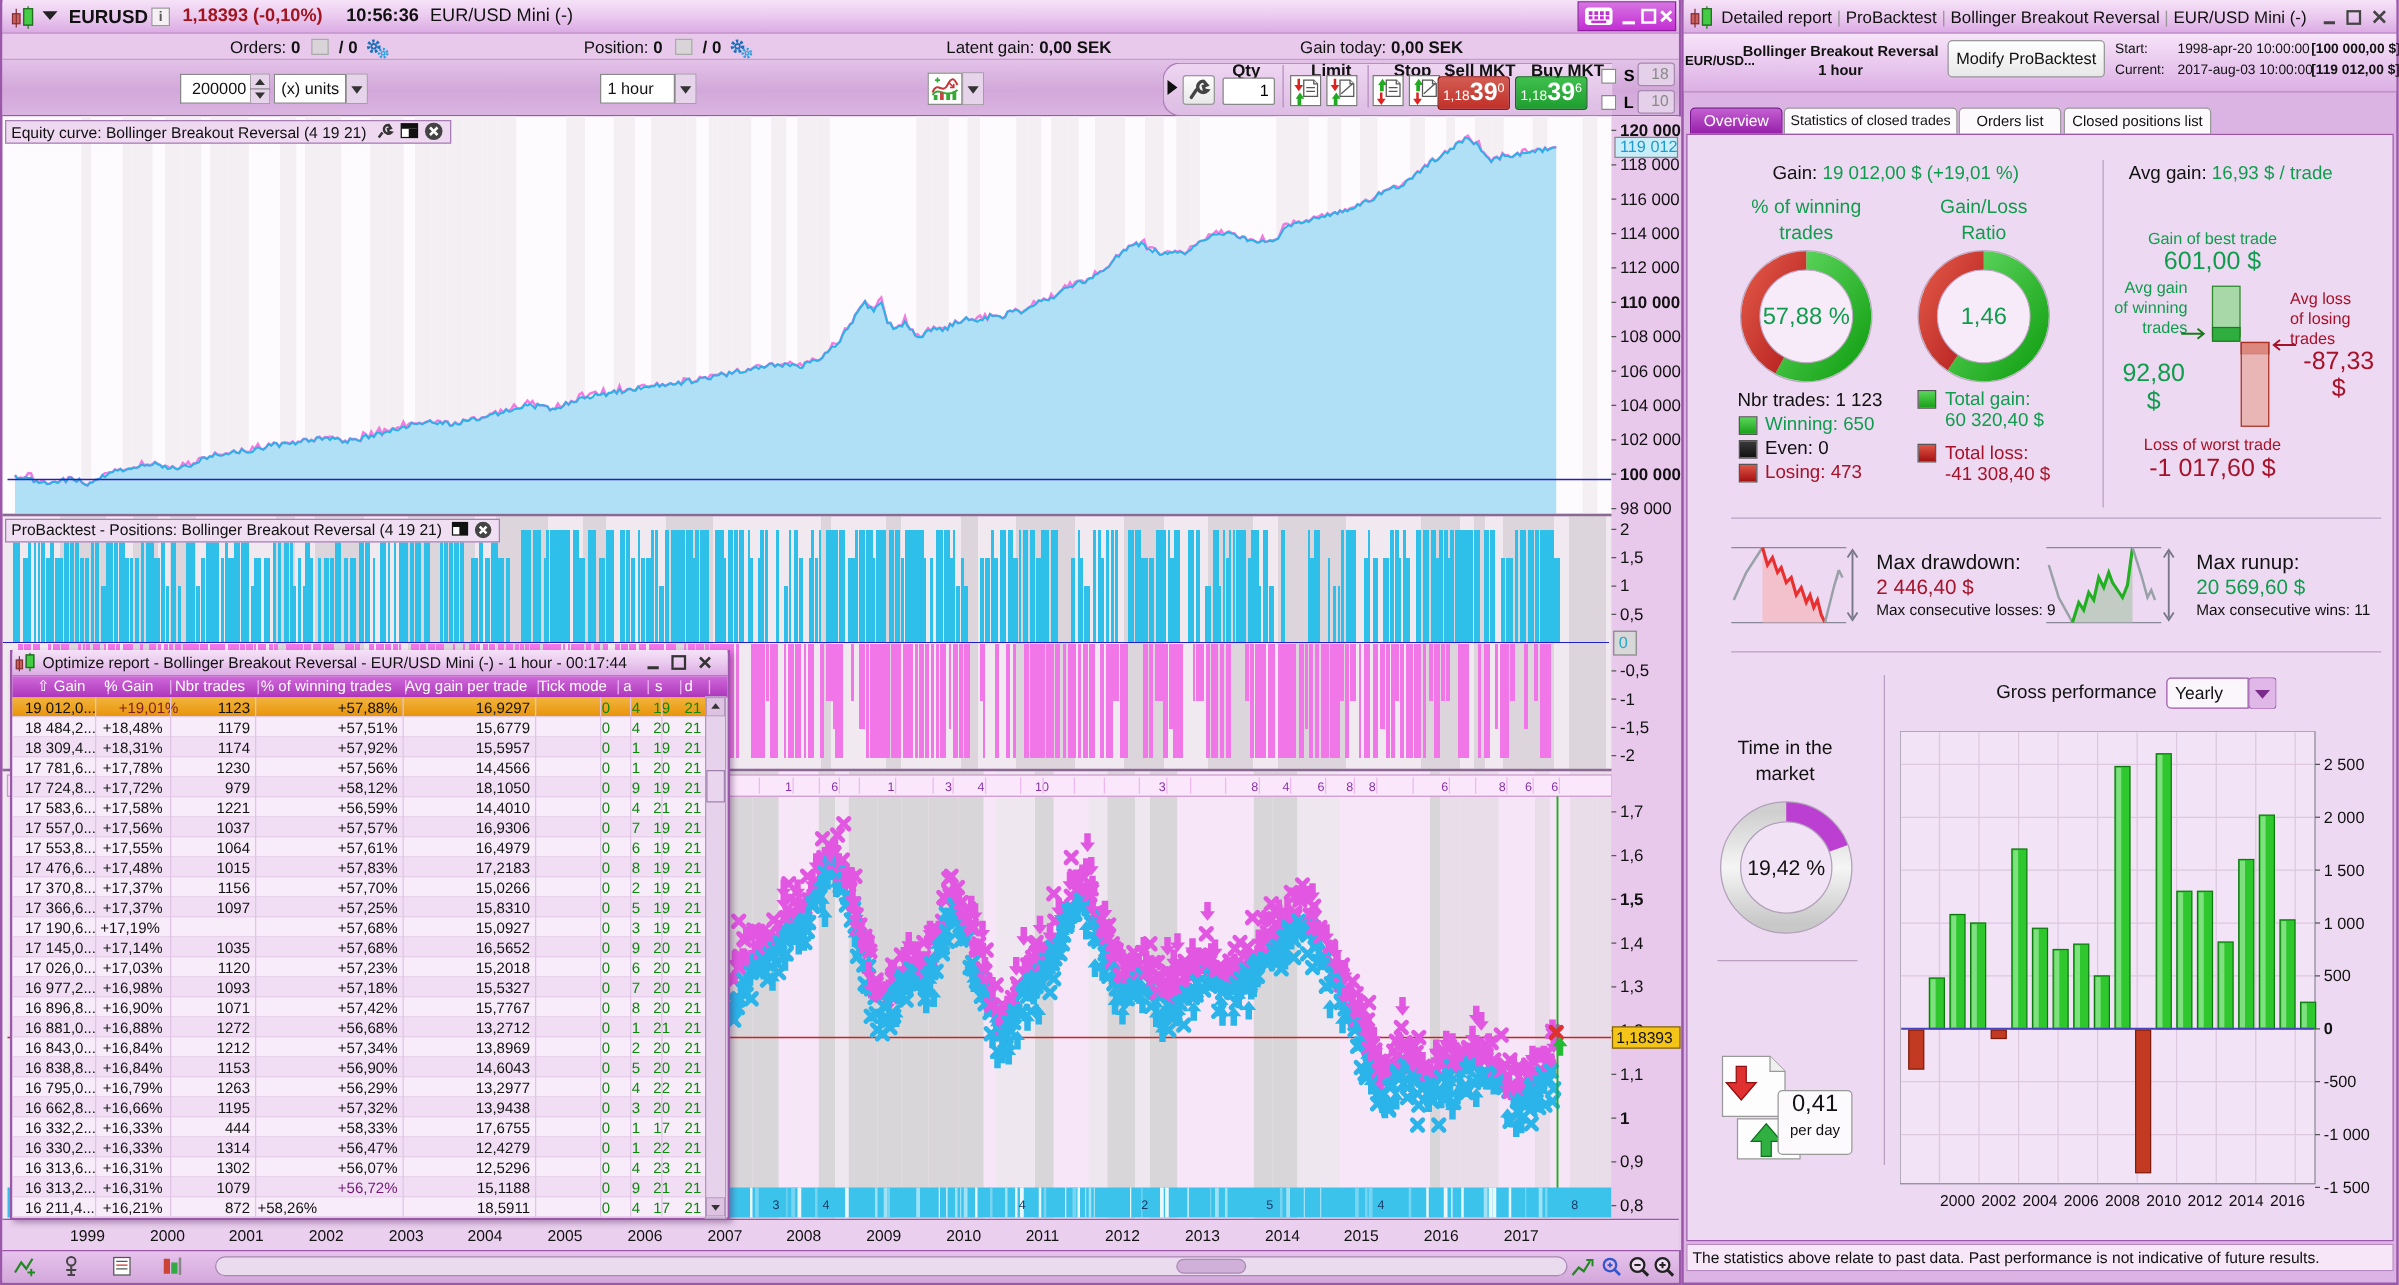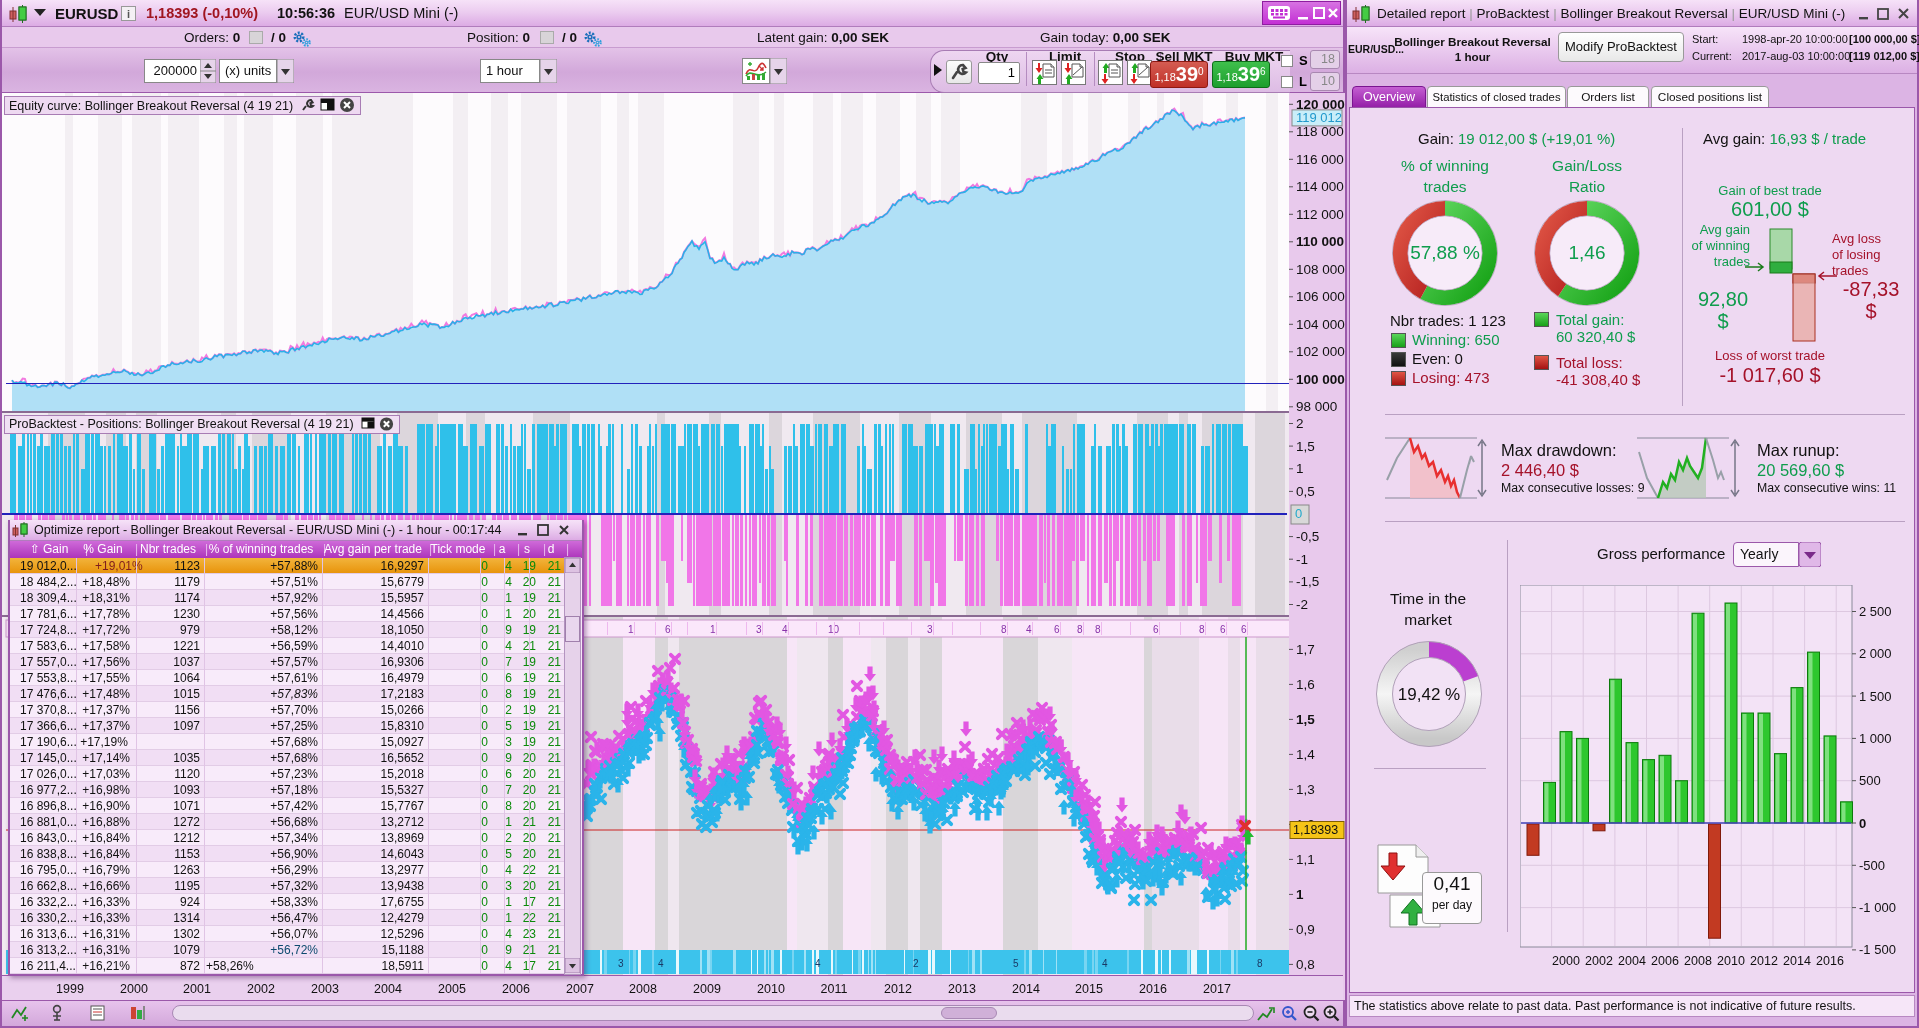--- a/index.html
+++ b/index.html
@@ -2483,21 +2483,21 @@
       <div style="position:absolute;left:196px;top:112px;width:112px;text-align:right;color:#111;line-height:16px;">+57,61%</div>
       <div style="position:absolute;left:314px;top:112px;width:100px;text-align:right;color:#111;line-height:16px;">16,4979</div>
       <div style="position:absolute;left:420px;top:112px;width:58px;text-align:right;color:#0a8a0a;line-height:16px;">0</div>
       <div style="position:absolute;left:474px;top:112px;width:28px;text-align:right;color:#0a8a0a;line-height:16px;">6</div>
       <div style="position:absolute;left:498px;top:112px;width:28px;text-align:right;color:#0a8a0a;line-height:16px;">19</div>
       <div style="position:absolute;left:523px;top:112px;width:28px;text-align:right;color:#0a8a0a;line-height:16px;">21</div>
       <div style="position:absolute;left:0;top:128px;width:100%;height:16px;background:#f1def4;border-bottom:1px solid #e2cce6;"></div>
       <div style="position:absolute;left:10px;top:128px;width:60px;text-align:left;color:#111;line-height:16px;">17 476,6...</div>
       <div style="position:absolute;left:68px;top:128px;width:52px;text-align:right;color:#111;line-height:16px;">+17,48%</div>
       <div style="position:absolute;left:128px;top:128px;width:62px;text-align:right;color:#111;line-height:16px;">1015</div>
-      <div style="position:absolute;left:196px;top:128px;width:112px;text-align:right;color:#111;line-height:16px;font-style:italic;">+57,83%</div>
+      <div style="position:absolute;left:196px;top:128px;width:112px;text-align:right;color:#111;line-height:16px;">+57,83%</div>
       <div style="position:absolute;left:314px;top:128px;width:100px;text-align:right;color:#111;line-height:16px;">17,2183</div>
       <div style="position:absolute;left:420px;top:128px;width:58px;text-align:right;color:#0a8a0a;line-height:16px;">0</div>
       <div style="position:absolute;left:474px;top:128px;width:28px;text-align:right;color:#0a8a0a;line-height:16px;">8</div>
       <div style="position:absolute;left:498px;top:128px;width:28px;text-align:right;color:#0a8a0a;line-height:16px;">19</div>
       <div style="position:absolute;left:523px;top:128px;width:28px;text-align:right;color:#0a8a0a;line-height:16px;">21</div>
       <div style="position:absolute;left:0;top:144px;width:100%;height:16px;background:#f8ebfa;border-bottom:1px solid #e2cce6;"></div>
       <div style="position:absolute;left:10px;top:144px;width:60px;text-align:left;color:#111;line-height:16px;">17 370,8...</div>
       <div style="position:absolute;left:68px;top:144px;width:52px;text-align:right;color:#111;line-height:16px;">+17,37%</div>
       <div style="position:absolute;left:128px;top:144px;width:62px;text-align:right;color:#111;line-height:16px;">1156</div>
       <div style="position:absolute;left:196px;top:144px;width:112px;text-align:right;color:#111;line-height:16px;">+57,70%</div>
@@ -2612,21 +2612,21 @@
       <div style="position:absolute;left:128px;top:320px;width:62px;text-align:right;color:#111;line-height:16px;">1195</div>
       <div style="position:absolute;left:196px;top:320px;width:112px;text-align:right;color:#111;line-height:16px;">+57,32%</div>
       <div style="position:absolute;left:314px;top:320px;width:100px;text-align:right;color:#111;line-height:16px;">13,9438</div>
       <div style="position:absolute;left:420px;top:320px;width:58px;text-align:right;color:#0a8a0a;line-height:16px;">0</div>
       <div style="position:absolute;left:474px;top:320px;width:28px;text-align:right;color:#0a8a0a;line-height:16px;">3</div>
       <div style="position:absolute;left:498px;top:320px;width:28px;text-align:right;color:#0a8a0a;line-height:16px;">20</div>
       <div style="position:absolute;left:523px;top:320px;width:28px;text-align:right;color:#0a8a0a;line-height:16px;">21</div>
       <div style="position:absolute;left:0;top:336px;width:100%;height:16px;background:#f8ebfa;border-bottom:1px solid #e2cce6;"></div>
       <div style="position:absolute;left:10px;top:336px;width:60px;text-align:left;color:#111;line-height:16px;">16 332,2...</div>
       <div style="position:absolute;left:68px;top:336px;width:52px;text-align:right;color:#111;line-height:16px;">+16,33%</div>
-      <div style="position:absolute;left:128px;top:336px;width:62px;text-align:right;color:#111;line-height:16px;">924</div>
+      <div style="position:absolute;left:128px;top:336px;width:62px;text-align:right;color:#111;line-height:16px;">444</div>
       <div style="position:absolute;left:196px;top:336px;width:112px;text-align:right;color:#111;line-height:16px;">+58,33%</div>
       <div style="position:absolute;left:314px;top:336px;width:100px;text-align:right;color:#111;line-height:16px;">17,6755</div>
       <div style="position:absolute;left:420px;top:336px;width:58px;text-align:right;color:#0a8a0a;line-height:16px;">0</div>
       <div style="position:absolute;left:474px;top:336px;width:28px;text-align:right;color:#0a8a0a;line-height:16px;">1</div>
       <div style="position:absolute;left:498px;top:336px;width:28px;text-align:right;color:#0a8a0a;line-height:16px;">17</div>
       <div style="position:absolute;left:523px;top:336px;width:28px;text-align:right;color:#0a8a0a;line-height:16px;">21</div>
       <div style="position:absolute;left:0;top:352px;width:100%;height:16px;background:#f1def4;border-bottom:1px solid #e2cce6;"></div>
       <div style="position:absolute;left:10px;top:352px;width:60px;text-align:left;color:#111;line-height:16px;">16 330,2...</div>
       <div style="position:absolute;left:68px;top:352px;width:52px;text-align:right;color:#111;line-height:16px;">+16,33%</div>
       <div style="position:absolute;left:128px;top:352px;width:62px;text-align:right;color:#111;line-height:16px;">1314</div>
@@ -2643,21 +2643,21 @@
       <div style="position:absolute;left:196px;top:368px;width:112px;text-align:right;color:#111;line-height:16px;">+56,07%</div>
       <div style="position:absolute;left:314px;top:368px;width:100px;text-align:right;color:#111;line-height:16px;">12,5296</div>
       <div style="position:absolute;left:420px;top:368px;width:58px;text-align:right;color:#0a8a0a;line-height:16px;">0</div>
       <div style="position:absolute;left:474px;top:368px;width:28px;text-align:right;color:#0a8a0a;line-height:16px;">4</div>
       <div style="position:absolute;left:498px;top:368px;width:28px;text-align:right;color:#0a8a0a;line-height:16px;">23</div>
       <div style="position:absolute;left:523px;top:368px;width:28px;text-align:right;color:#0a8a0a;line-height:16px;">21</div>
       <div style="position:absolute;left:0;top:384px;width:100%;height:16px;background:#f1def4;border-bottom:1px solid #e2cce6;"></div>
       <div style="position:absolute;left:10px;top:384px;width:60px;text-align:left;color:#111;line-height:16px;">16 313,2...</div>
       <div style="position:absolute;left:68px;top:384px;width:52px;text-align:right;color:#111;line-height:16px;">+16,31%</div>
       <div style="position:absolute;left:128px;top:384px;width:62px;text-align:right;color:#111;line-height:16px;">1079</div>
-      <div style="position:absolute;left:196px;top:384px;width:112px;text-align:right;color:#0c4a6e;line-height:16px;">+56,72%</div>
+      <div style="position:absolute;left:196px;top:384px;width:112px;text-align:right;color:#701a75;line-height:16px;">+56,72%</div>
       <div style="position:absolute;left:314px;top:384px;width:100px;text-align:right;color:#111;line-height:16px;">15,1188</div>
       <div style="position:absolute;left:420px;top:384px;width:58px;text-align:right;color:#0a8a0a;line-height:16px;">0</div>
       <div style="position:absolute;left:474px;top:384px;width:28px;text-align:right;color:#0a8a0a;line-height:16px;">9</div>
       <div style="position:absolute;left:498px;top:384px;width:28px;text-align:right;color:#0a8a0a;line-height:16px;">21</div>
       <div style="position:absolute;left:523px;top:384px;width:28px;text-align:right;color:#0a8a0a;line-height:16px;">21</div>
       <div style="position:absolute;left:0;top:400px;width:100%;height:16px;background:#f8ebfa;border-bottom:1px solid #e2cce6;"></div>
       <div style="position:absolute;left:10px;top:400px;width:60px;text-align:left;color:#111;line-height:16px;">16 211,4...</div>
       <div style="position:absolute;left:68px;top:400px;width:52px;text-align:right;color:#111;line-height:16px;">+16,21%</div>
       <div style="position:absolute;left:128px;top:400px;width:62px;text-align:right;color:#111;line-height:16px;">872</div>
       <div style="position:absolute;left:196px;top:400px;width:112px;text-align:left;color:#111;line-height:16px;">+58,26%</div>

